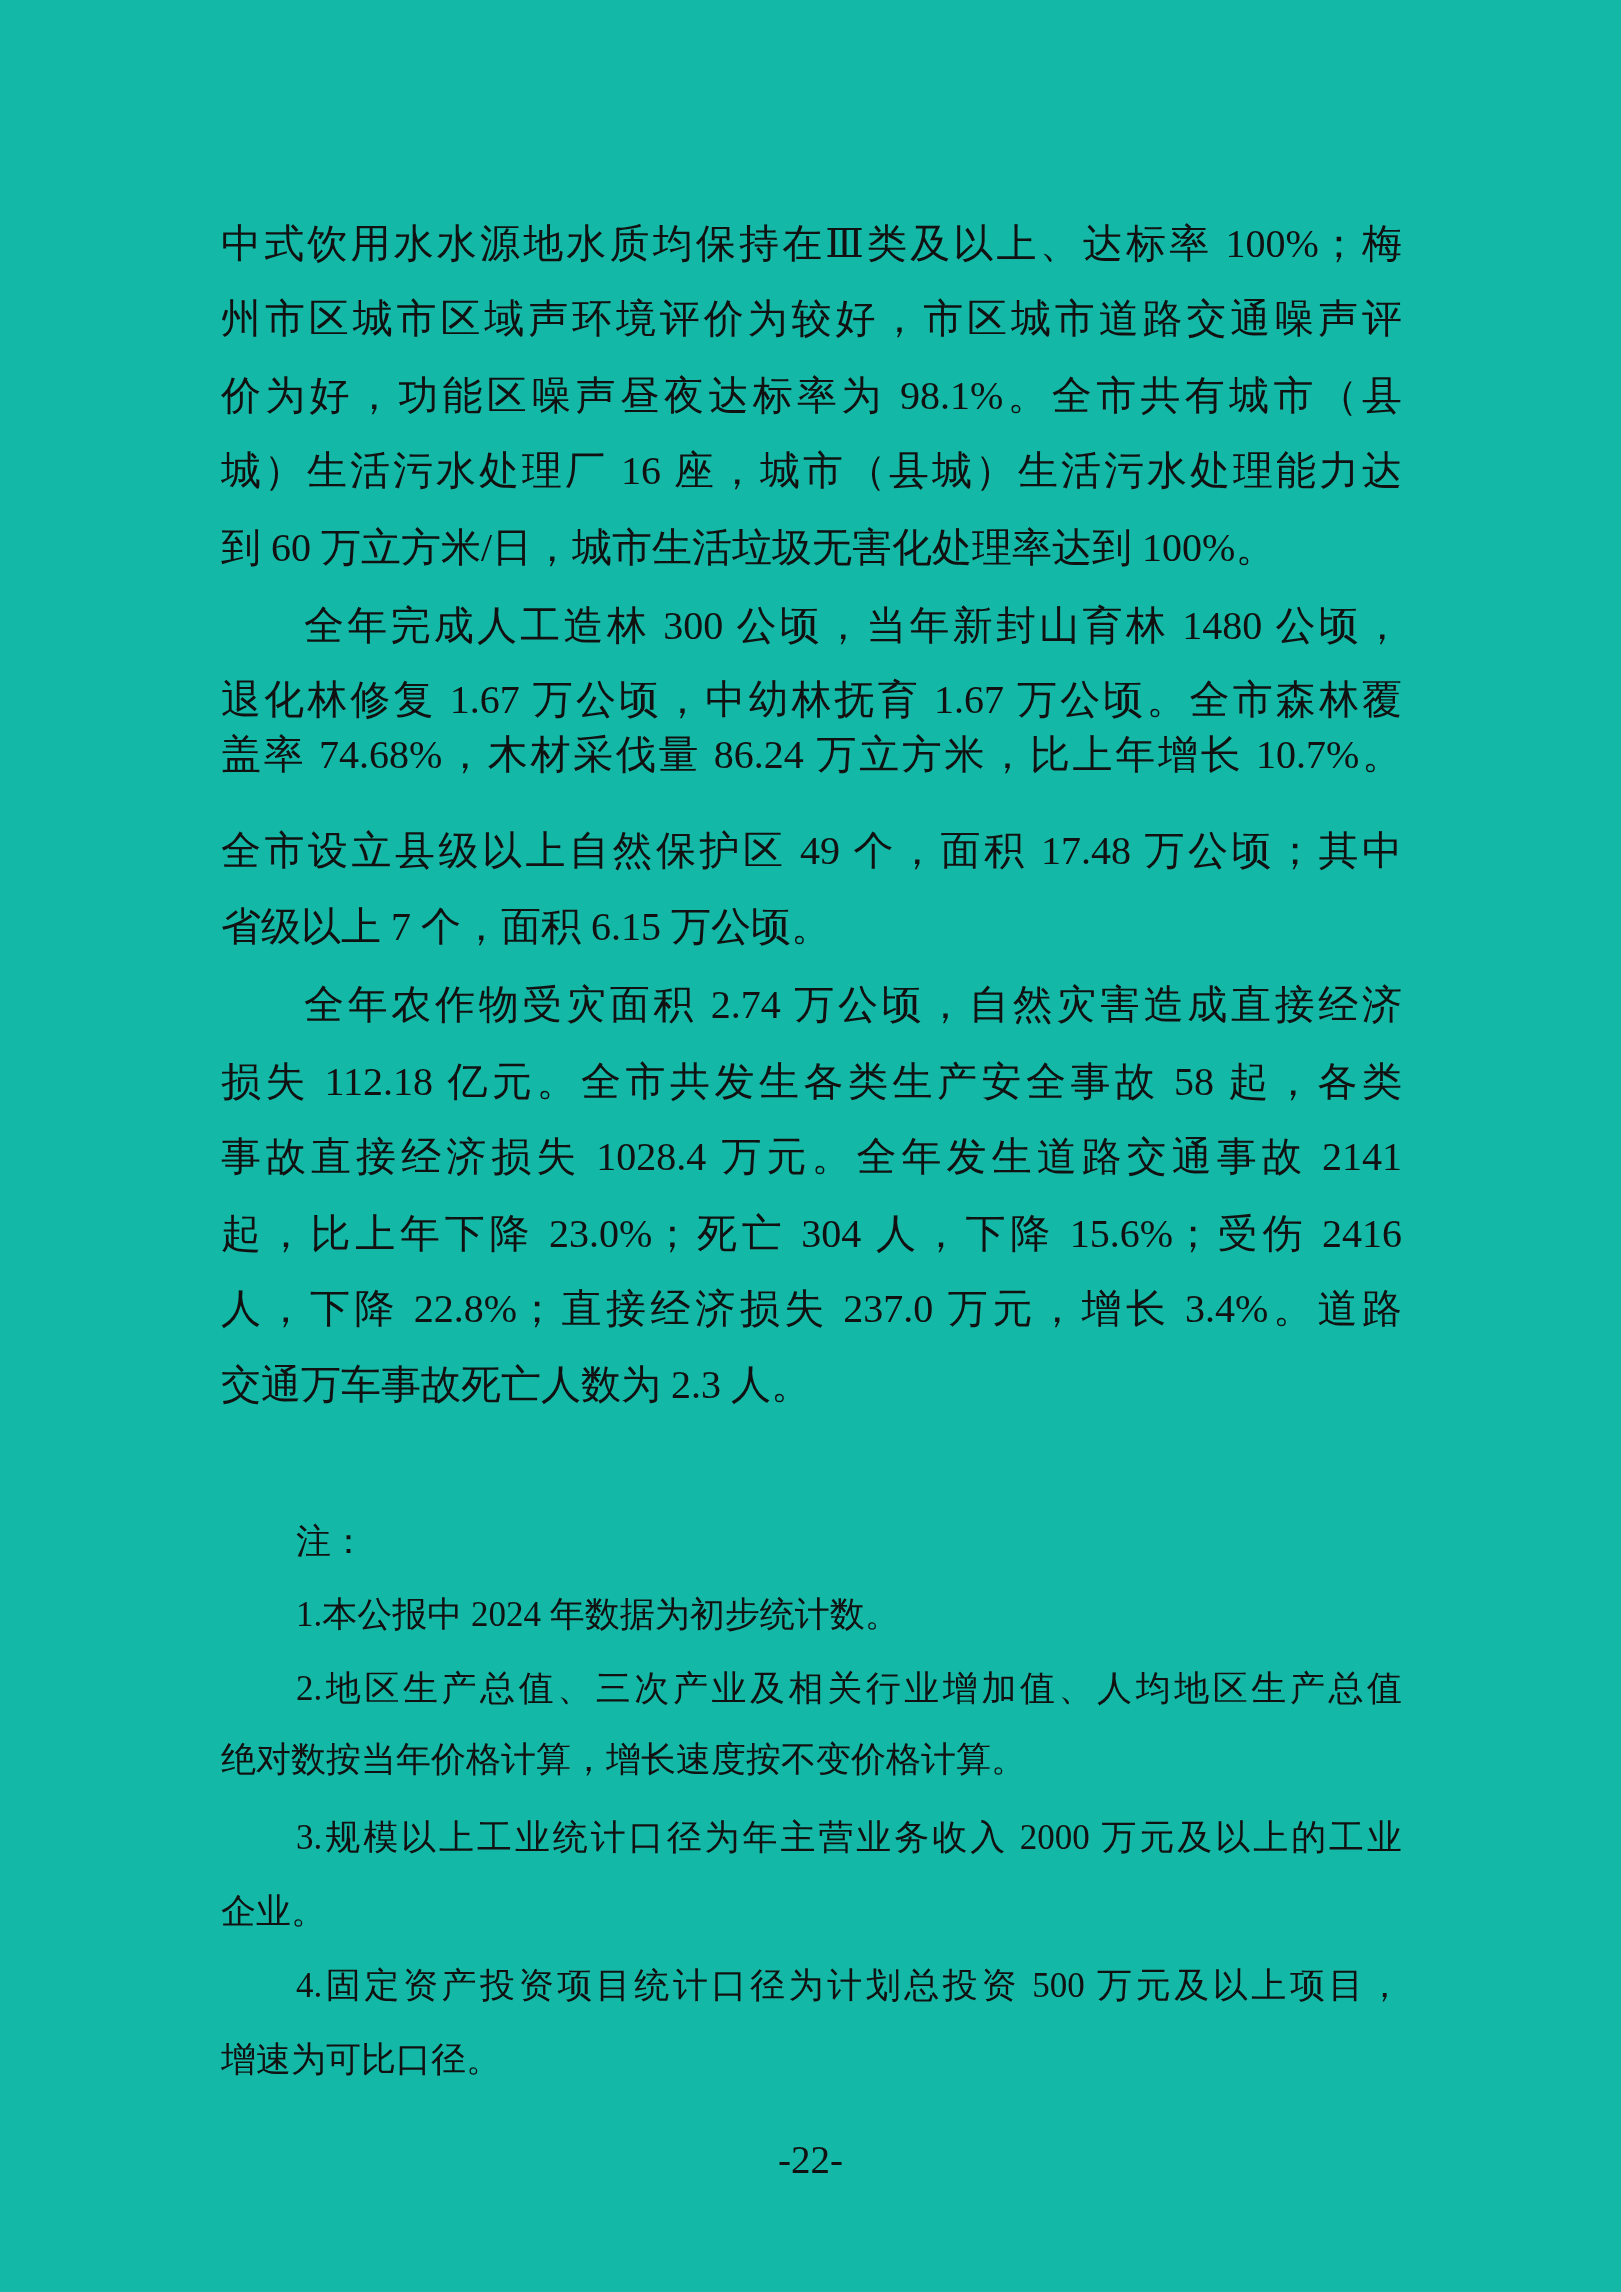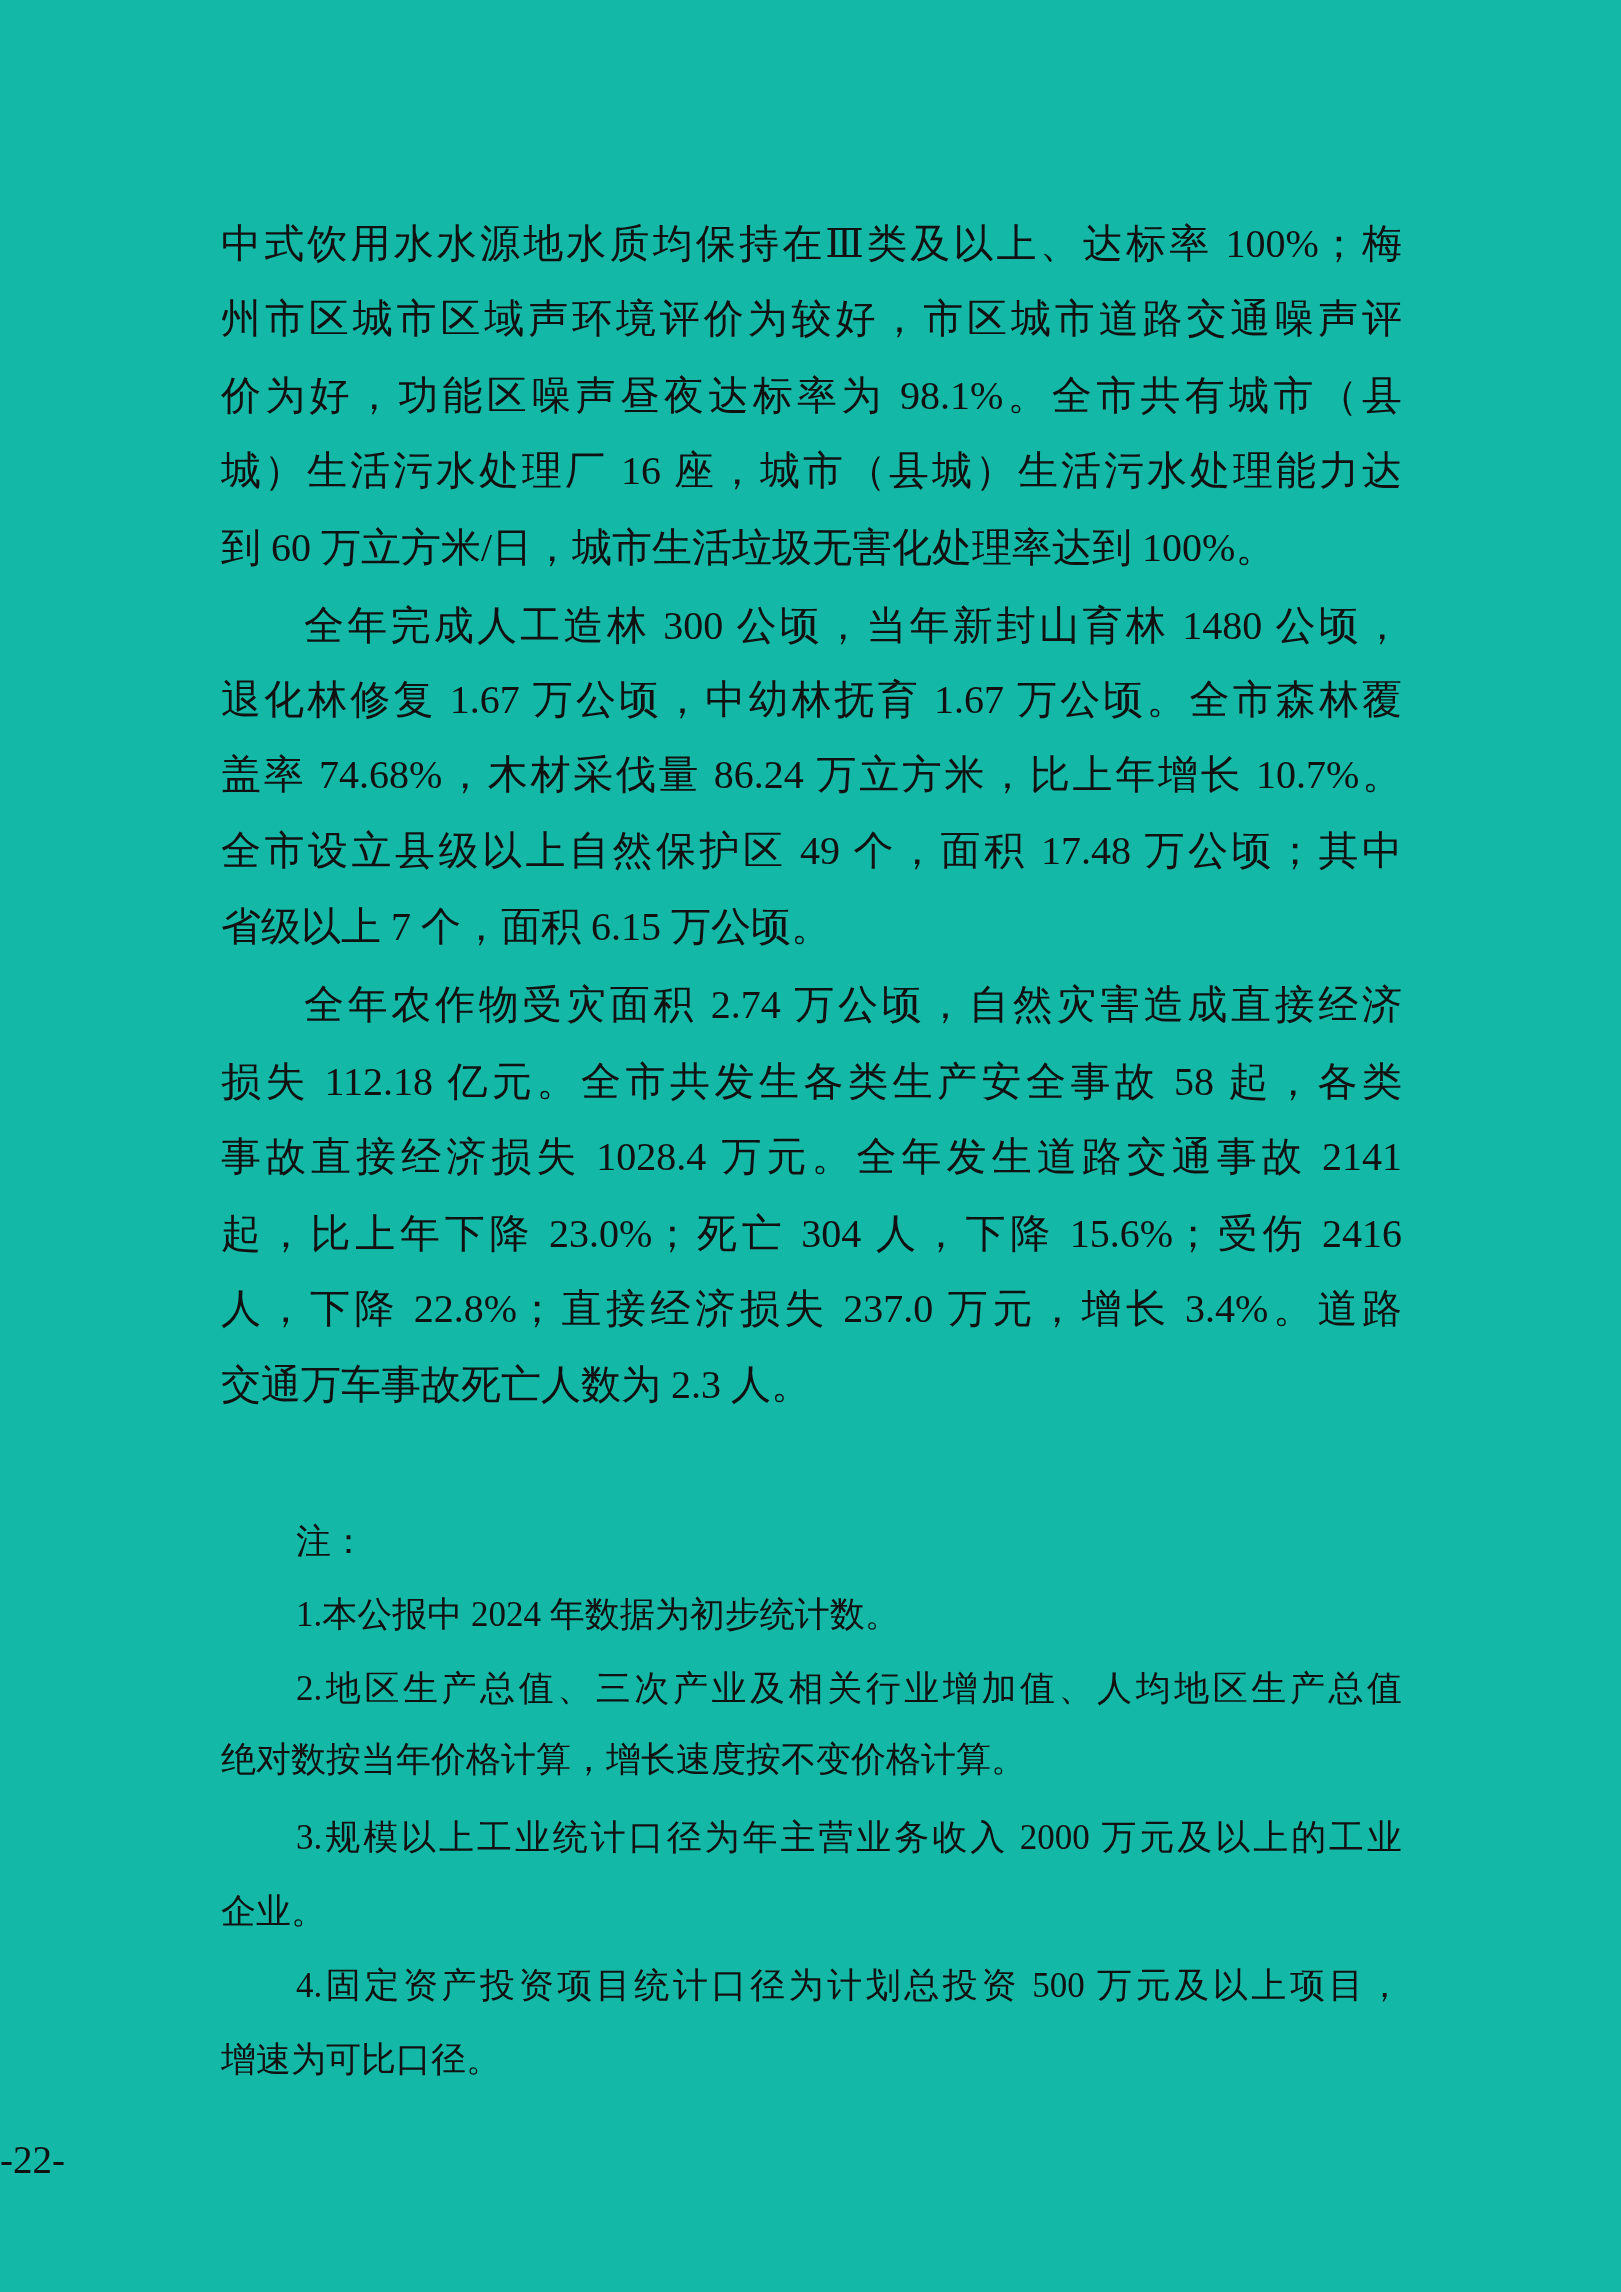--- a/index.html
+++ b/index.html
@@ -58,42 +58,42 @@
     left: 296px;
     width: 1106px;
   }
   .page-number {
     position: absolute;
     left: 0;
     width: 1621px;
     top: 2135px;
     height: 49px;
     line-height: 49px;
-    text-align: left;
+    text-align: center;
     font-size: 39px;
     font-family: "Liberation Serif", "DejaVu Serif", serif;
   }
 </style>
 </head>
 <body>
 
 <div class="page">
 
   <div>
     <div class="line" style="top:214px">中式饮用水水源地水质均保持在Ⅲ类及以上、达标率 100%；梅</div>
     <div class="line" style="top:289px">州市区城市区域声环境评价为较好，市区城市道路交通噪声评</div>
     <div class="line" style="top:366px">价为好，功能区噪声昼夜达标率为 98.1%。全市共有城市（县</div>
     <div class="line" style="top:441px">城）生活污水处理厂 16 座，城市（县城）生活污水处理能力达</div>
     <div class="line last" style="top:518px">到 60 万立方米/日，城市生活垃圾无害化处理率达到 100%。</div>
   </div>
 
   <div>
     <div class="line indent" style="top:596px">全年完成人工造林 300 公顷，当年新封山育林 1480 公顷，</div>
     <div class="line" style="top:670px">退化林修复 1.67 万公顷，中幼林抚育 1.67 万公顷。全市森林覆</div>
-    <div class="line" style="top:745px">盖率 74.68%，木材采伐量 86.24 万立方米，比上年增长 10.7%。</div>
+    <div class="line" style="top:725px">盖率 74.68%，木材采伐量 86.24 万立方米，比上年增长 10.7%。</div>
     <div class="line" style="top:821px">全市设立县级以上自然保护区 49 个，面积 17.48 万公顷；其中</div>
     <div class="line last" style="top:897px">省级以上 7 个，面积 6.15 万公顷。</div>
   </div>
 
   <div>
     <div class="line indent" style="top:975px">全年农作物受灾面积 2.74 万公顷，自然灾害造成直接经济</div>
     <div class="line" style="top:1052px">损失 112.18 亿元。全市共发生各类生产安全事故 58 起，各类</div>
     <div class="line" style="top:1127px">事故直接经济损失 1028.4 万元。全年发生道路交通事故 2141</div>
     <div class="line" style="top:1204px">起，比上年下降 23.0%；死亡 304 人，下降 15.6%；受伤 2416</div>
     <div class="line" style="top:1279px">人，下降 22.8%；直接经济损失 237.0 万元，增长 3.4%。道路</div>

